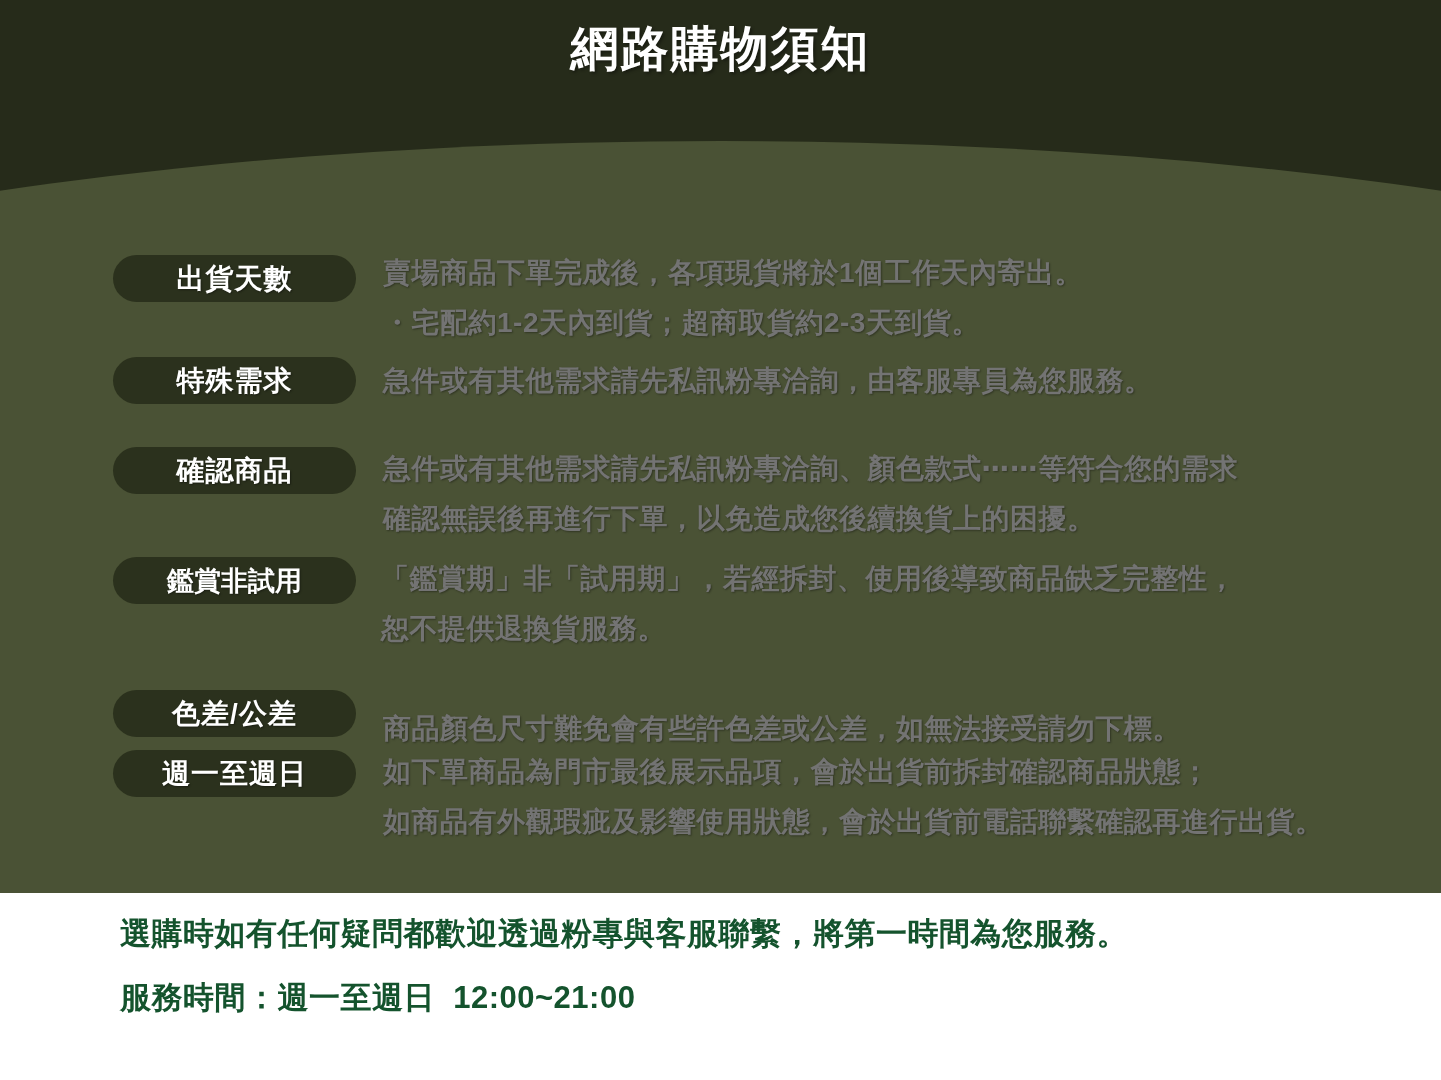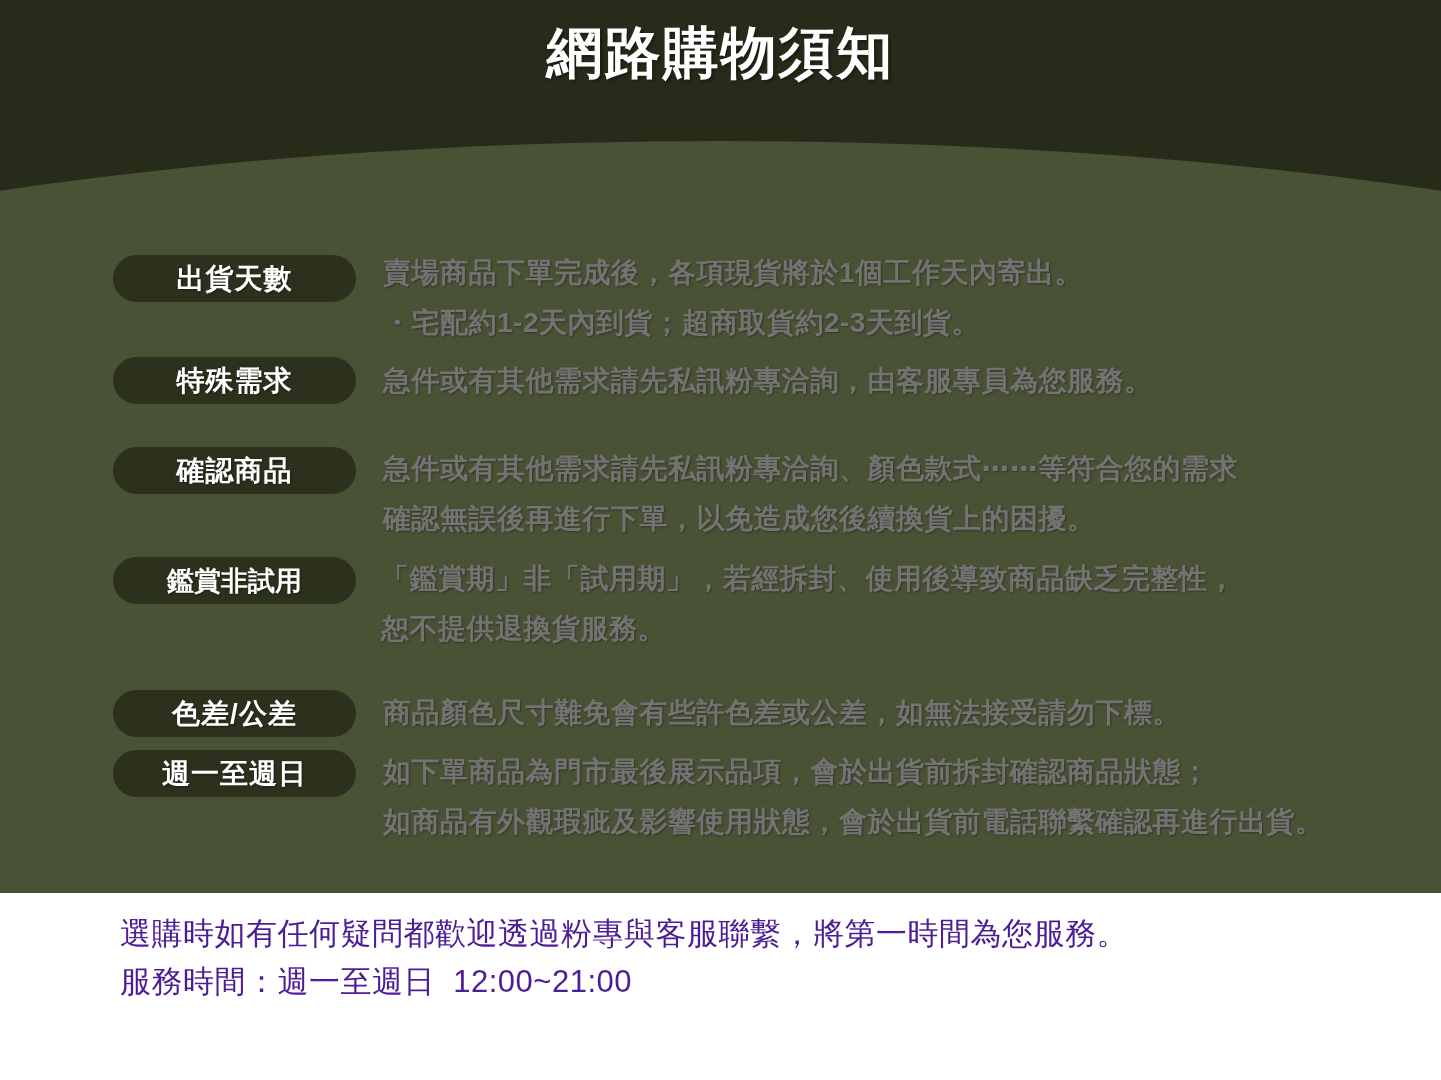--- a/index.html
+++ b/index.html
@@ -43,21 +43,21 @@
   }
 
   
   .title {
     position: absolute;
     left: 0;
     top: 22px;
     width: 1441px;
     text-align: center;
     color: #ffffff;
-    font-size: 56px;
+    font-size: 48px;
     font-weight: bold;
     letter-spacing: 2px;
     line-height: 1.12;
     text-shadow: 2px 2px 3px rgba(0,0,0,0.35);
     z-index: 5;
   }
 
   
   .rows {
     position: absolute;
@@ -104,28 +104,28 @@
     position: absolute;
     left: 0;
     top: 893px;
     width: 1441px;
     height: 187px;
     background: #ffffff;
   }
   .footer-line {
     position: absolute;
     left: 120px;
-    color: #4c1d95;
+    color: #14532d;
     font-size: 31px;
-    font-weight: normal;
+    font-weight: bold;
     letter-spacing: 0.5px;
     white-space: pre;
   }
   .f1 { top: 20px; }
-  .f2 { top: 68px; }
+  .f2 { top: 84px; }
   .f3 { top: 116px; }
 </style>
 </head>
 <body>
 
 <div id="page">
 
   <div class="hero">
     <div class="hero-arc"></div>
   </div>
@@ -143,21 +143,21 @@
 
     <div class="pill" style="top:447px;">確認商品</div>
     <div class="body-text" style="top:444px;">急件或有其他需求請先私訊粉專洽詢、顏色款式⋯⋯等符合您的需求
 確認無誤後再進行下單，以免造成您後續換貨上的困擾。</div>
 
     <div class="pill tight" style="top:557px;">鑑賞非試用</div>
     <div class="body-text" style="top:554px; left:381px;">「鑑賞期」非「試用期」，若經拆封、使用後導致商品缺乏完整性，
 恕不提供退換貨服務。</div>
 
     <div class="pill" style="top:690px;">色差/公差</div>
-    <div class="body-text" style="top:688px;">商品顏色尺寸難免會有些許色差或公差，如無法接受請勿下標。</div>
+    <div class="body-text" style="top:704px;">商品顏色尺寸難免會有些許色差或公差，如無法接受請勿下標。</div>
 
     <div class="pill" style="top:750px;">週一至週日</div>
     <div class="body-text" style="top:747px;">如下單商品為門市最後展示品項，會於出貨前拆封確認商品狀態；
 如商品有外觀瑕疵及影響使用狀態，會於出貨前電話聯繫確認再進行出貨。</div>
 
   </div>
 
   <div class="footer">
     <div class="footer-line f1">選購時如有任何疑問都歡迎透過粉專與客服聯繫，將第一時間為您服務。</div>
     <div class="footer-line f2">服務時間：週一至週日  12:00~21:00</div>

